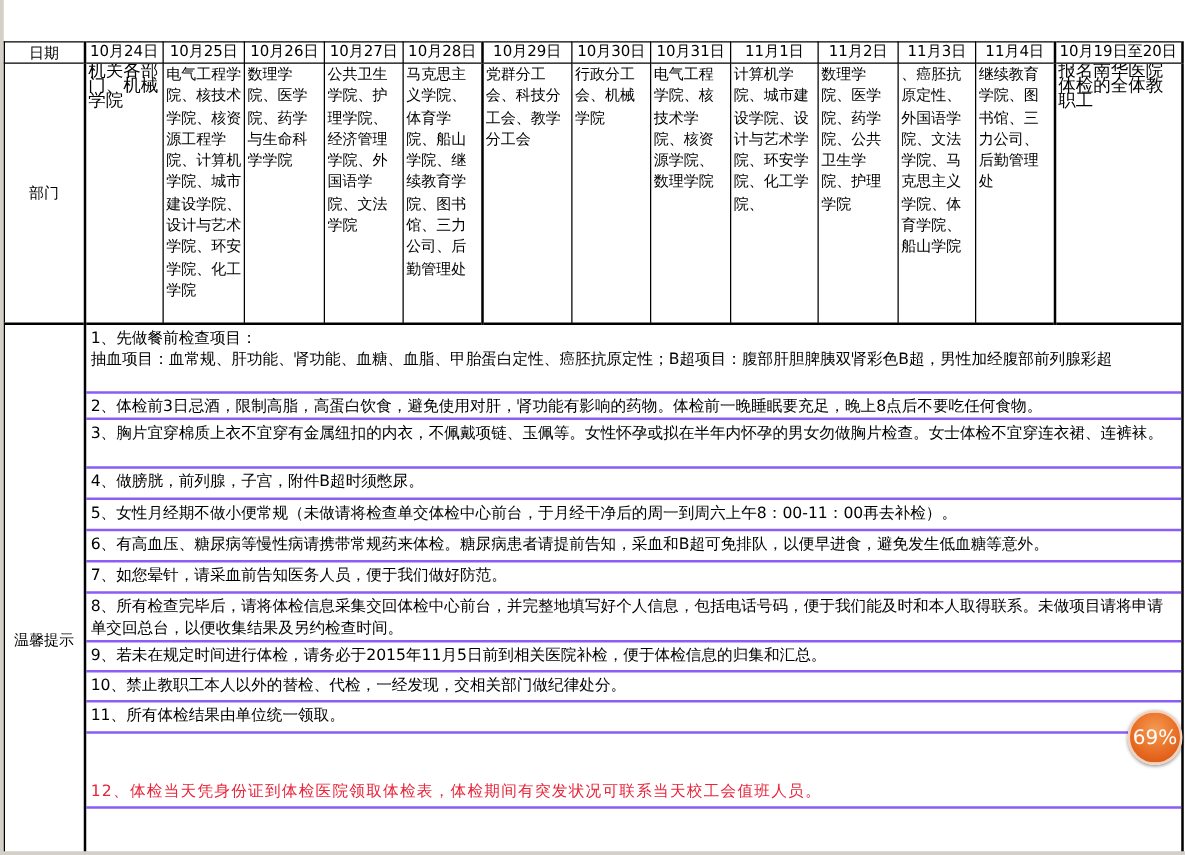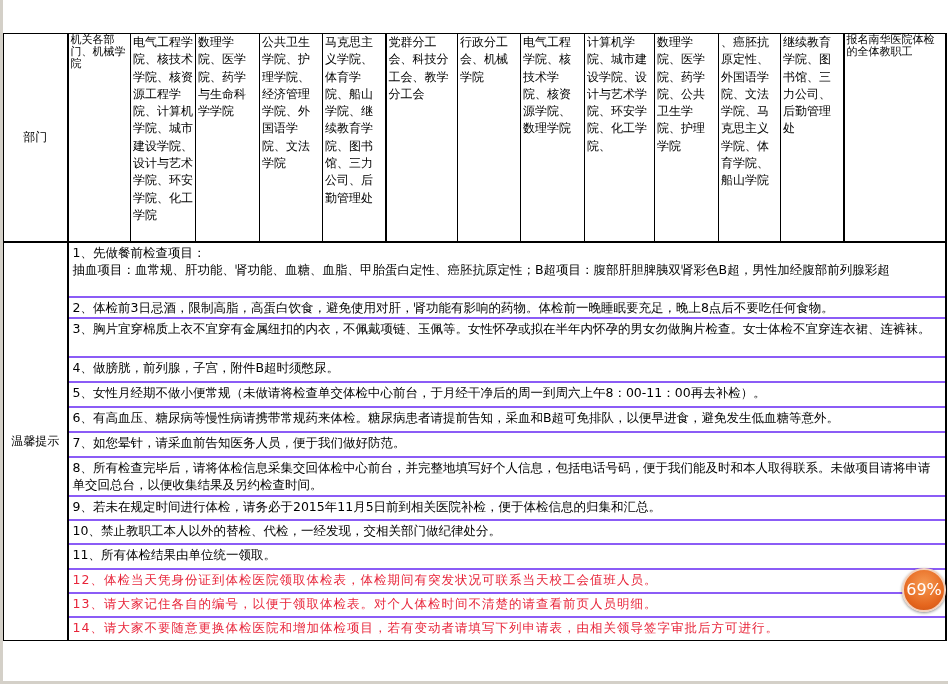--- a/index.html
+++ b/index.html
@@ -22,31 +22,31 @@
   }
   table.grid td {
     border:1px solid #000; padding:0 2px; vertical-align:top;
     font-size:12px; line-height:16px; overflow:hidden;
   }
   .lbl { text-align:center; vertical-align:middle !important; font-size:12px; border-right:2px solid #000 !important; }
   .hosp { text-align:center; font-size:15px; color:#5f8a8f; line-height:20px !important; vertical-align:middle !important; }
   .hosp-r { border-right:2px solid #000 !important; border-left:2px solid #000 !important; }
   .date { text-align:center; font-size:12px; line-height:15px !important; }
   .dept { font-size:12.5px; line-height:17.3px !important; }
-  .dept.small { font-size:11px; line-height:12px !important; }
+  .dept.small { font-size:14px; line-height:12px !important; }
   .guide { font-size:10px; line-height:14px !important; vertical-align:middle !important; }
   .guide.center { text-align:center; }
   .thick-l { border-left:2px solid #000 !important; }
   .thick-t { border-top:2px solid #000 !important; }
   .tips-cell { padding:0 !important; }
   .tip {
     border-bottom:2px solid #8b5cf6; font-size:12.5px; line-height:17.5px;
     padding:1px 4px 0 4px; white-space:normal;
   }
-  .tip.red { color:#e8253a; letter-spacing:1px; }
+  .tip.red { color:#e8253a; letter-spacing:1px;margin-top:36px; }
   .tip:last-child { border-bottom:none; }
   .badge {
     position:absolute; left:902px; top:568px; width:40px; height:40px; border-radius:50%;
     background:radial-gradient(circle at 50% 35%, #f69a52 0%, #e5661e 65%, #c94f12 100%);
     border:2px solid #f3d2bd; box-shadow:0 1px 3px rgba(0,0,0,0.45);
     color:#fff; font-size:16px; text-align:center; line-height:40px;
   }
   .bottom-strip { position:absolute; left:0; top:681px; width:948px; height:3px; background:#d4d0c8; }
 </style>
 </head>
@@ -68,20 +68,36 @@
         <col style="width:64px">
         <col style="width:70px">
         <col style="width:64px">
         <col style="width:62px">
         <col style="width:63px">
       <col style="width:102px">
     </colgroup>
 
     <tbody>
 
+    <tr style="height:17px">
+      <td class="lbl date">日期</td>
+      <td class="date">10月24日</td>
+      <td class="date">10月25日</td>
+      <td class="date">10月26日</td>
+      <td class="date">10月27日</td>
+      <td class="date">10月28日</td>
+      <td class="date thick-l">10月29日</td>
+      <td class="date">10月30日</td>
+      <td class="date">10月31日</td>
+      <td class="date">11月1日</td>
+      <td class="date">11月2日</td>
+      <td class="date">11月3日</td>
+      <td class="date">11月4日</td>
+      <td class="date hosp-r">10月19日至20日</td>
+    </tr>
 
     <tr style="height:208px">
       <td class="lbl">部门</td>
       <td class="dept small">机关各部门、机械学院</td>
       <td class="dept">电气工程学院、核技术学院、核资源工程学院、计算机学院、城市建设学院、设计与艺术学院、环安学院、化工学院</td>
       <td class="dept">数理学院、医学院、药学与生命科学学院</td>
       <td class="dept">公共卫生学院、护理学院、经济管理学院、外国语学院、文法学院</td>
       <td class="dept">马克思主义学院、体育学院、船山学院、继续教育学院、图书馆、三力公司、后勤管理处</td>
       <td class="dept thick-l">党群分工会、科技分工会、教学分工会</td>
       <td class="dept">行政分工会、机械学院</td>

